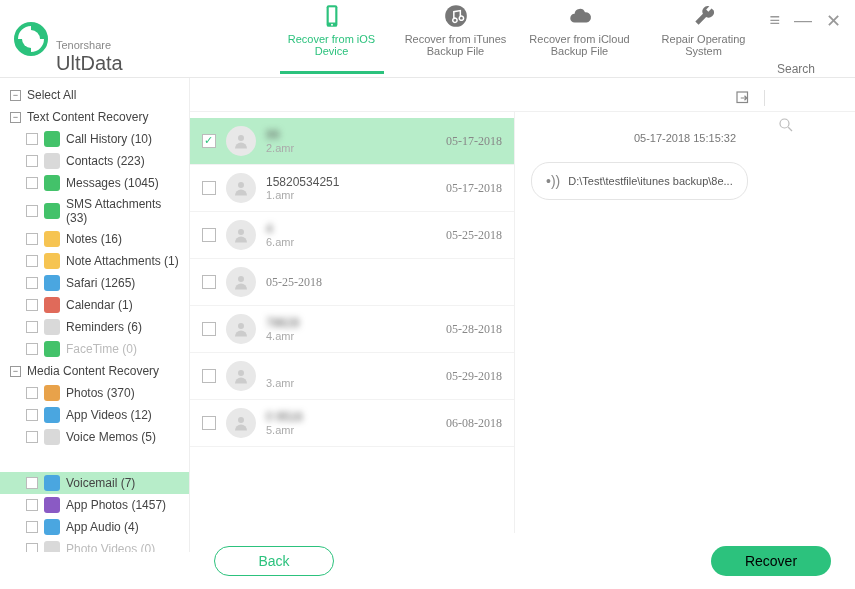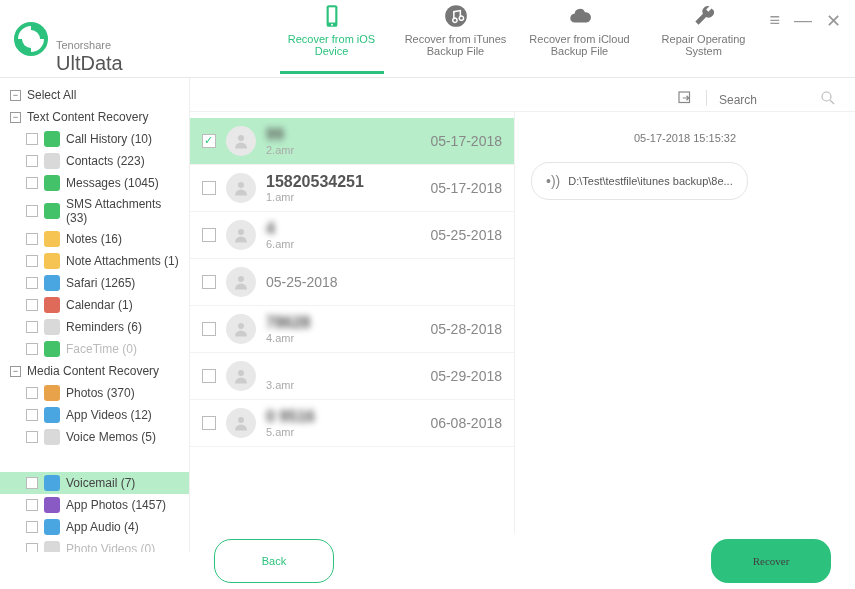--- a/index.html
+++ b/index.html
@@ -36,47 +36,47 @@
 .tree-item.selected { background: #b7edc9; margin-top: 24px; }
 .tree-item.dim { color: #bbb; }
 .chk { width: 12px; height: 12px; border: 1px solid #bbb; flex-shrink: 0; background: #fff; }
 .icn { width: 16px; height: 16px; border-radius: 3px; flex-shrink: 0; display: flex; align-items: center; justify-content: center; font-size: 10px; color: #fff; }
 
 
 .content { flex: 1; display: flex; flex-direction: column; }
 .toolbar { height: 28px; display: flex; align-items: center; justify-content: flex-end; padding: 0 18px; gap: 12px; border-bottom: 1px solid #f0f0f0; margin-top:6px; }
 .tool-icon { width: 18px; height: 18px; color: #888; cursor: pointer; }
 .divider-v { width: 1px; height: 16px; background: #e0e0e0; }
-.search-wrap { display: flex; align-items: flex-end; gap: 40px; color: #aaa; font-size: 12px; }
+.search-wrap { display: flex; align-items: flex-start; gap: 40px; color: #aaa; font-size: 12px; flex-direction: column; }
 .search-wrap input { border: none; outline: none; font-size: 12px; width: 60px; color: #666; }
 
 .content-body { flex: 1; display: flex; }
 .list-pane { width: 324px; padding: 6px 0; }
 .row { display: flex; align-items: center; padding: 8px 12px; gap: 10px; border-bottom: 1px solid #f2f2f2; }
 .row.sel { background: #b7edc9; }
 .row .chk { width: 14px; height: 14px; }
 .row.sel .chk { background: #fff; position: relative; }
 .row.sel .chk::after { content: "✓"; color: #2cc27d; font-size: 11px; position: absolute; left: 1px; top: -1px; }
 .avatar { width: 30px; height: 30px; border-radius: 50%; background: #e8e8e8; display: flex; align-items: center; justify-content: center; }
 .avatar svg { width: 18px; height: 18px; fill: #ccc; }
 .row-mid { flex: 1; }
-.row-name { font-size: 16px; color: #555; font-weight: bold; }
+.row-name { font-size: 12px; color: #555; }
 .row-sub { font-size: 11px; color: #aaa; }
-.row-date { font-size: 14px; color: #888; }
+.row-date { font-size: 12px; color: #888; font-family: Liberation Serif, serif; }
 
 .detail-pane { flex: 1; padding: 20px 16px; border-left: 1px solid #f0f0f0; }
 .detail-date { text-align: center; font-size: 11px; color: #777; margin-bottom: 18px; }
 .bubble { border: 1px solid #e4e4e4; border-radius: 18px; padding: 10px 14px; font-size: 11px; color: #555; display: inline-flex; align-items: center; gap: 8px; max-width: 240px; }
 .sound-icon { font-size: 14px; color: #888; }
 
 
 .footer { position: absolute; bottom: 0; left: 190px; right: 0; height: 56px; display: flex; align-items: center; justify-content: space-between; padding: 0 24px; background: #fff; }
-.btn { width: 120px; height: 44px; border-radius: 17px; font-size: 11px; display: flex; align-items: center; justify-content: center; cursor: pointer; }
+.btn { width: 120px; height: 30px; border-radius: 17px; font-size: 14px; display: flex; align-items: center; justify-content: center; cursor: pointer; }
 .btn-back { border: 1px solid #2cc27d; color: #2cc27d; background: #fff; }
-.btn-recover { background: #2cc27d; color: #404040; border: none; font-family: Liberation Serif, serif; }
+.btn-recover { background: #2cc27d; color: #000000; border: none; }
 
 .blur { filter: blur(3px); display: inline-block; }
 </style>
 </head>
 <body>
 
 <div class="header">
   <div class="logo-block">
     <div class="logo-ring"></div>
     <div class="brand-text">

